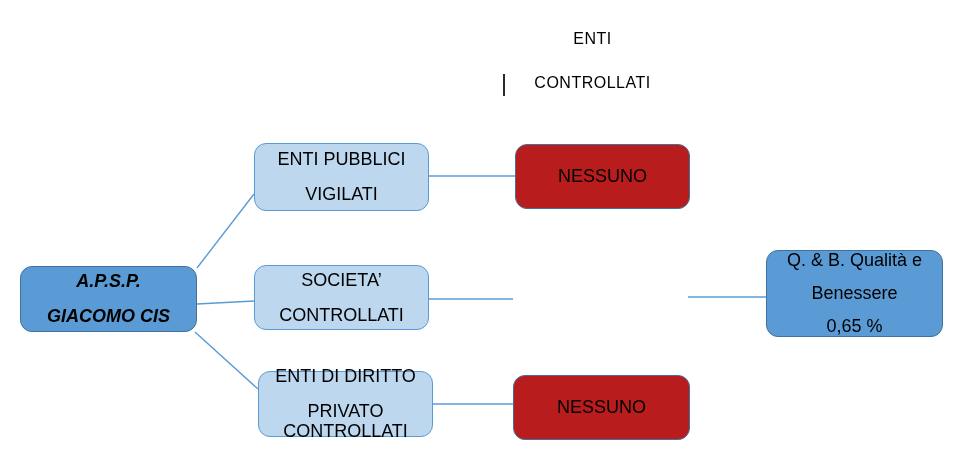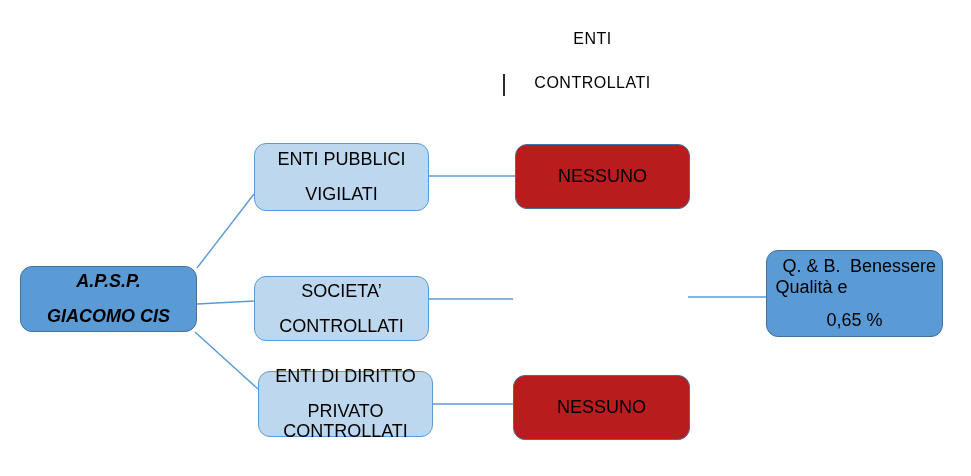--- a/index.html
+++ b/index.html
@@ -77,21 +77,21 @@
   .fill-orange {
     background: #b91c1c;
     border: 1.4px solid #41719C;
     align-items: center;
   }
   .node.bold {
     font-weight: bold;
   }
   .node .tight {
     display: flex;
-    flex-direction: row;
+    flex-direction: column;
     row-gap: 12px;
   }
   .node .spaced-line {
     margin-top: 12px;
   }
 </style>
 </head>
 <body>
 
 <div class="canvas">
@@ -115,21 +115,21 @@
   <div class="node fill-medium bold" style="left:20px; top:266px; width:177px; height:66px;font-style:italic;">
     <div>A.P.S.P.</div>
     <div>GIACOMO CIS</div>
   </div>
 
   <div class="node fill-light" style="left:254px; top:143px; width:175px; height:68px;">
     <div>ENTI PUBBLICI</div>
     <div>VIGILATI</div>
   </div>
 
-  <div class="node fill-light" style="left:254px; top:276px; width:175px; height:65px;">
+  <div class="node fill-light" style="left:254px; top:265px; width:175px; height:65px;">
     <div>SOCIETA’</div>
     <div>CONTROLLATI</div>
   </div>
 
   <div class="node fill-light" style="left:258px; top:371px; width:175px; height:66px;">
     <div>ENTI DI DIRITTO</div>
     <div>PRIVATO CONTROLLATI</div>
   </div>
 
   <div class="node fill-orange" style="left:515px; top:144px; width:175px; height:65px;">

